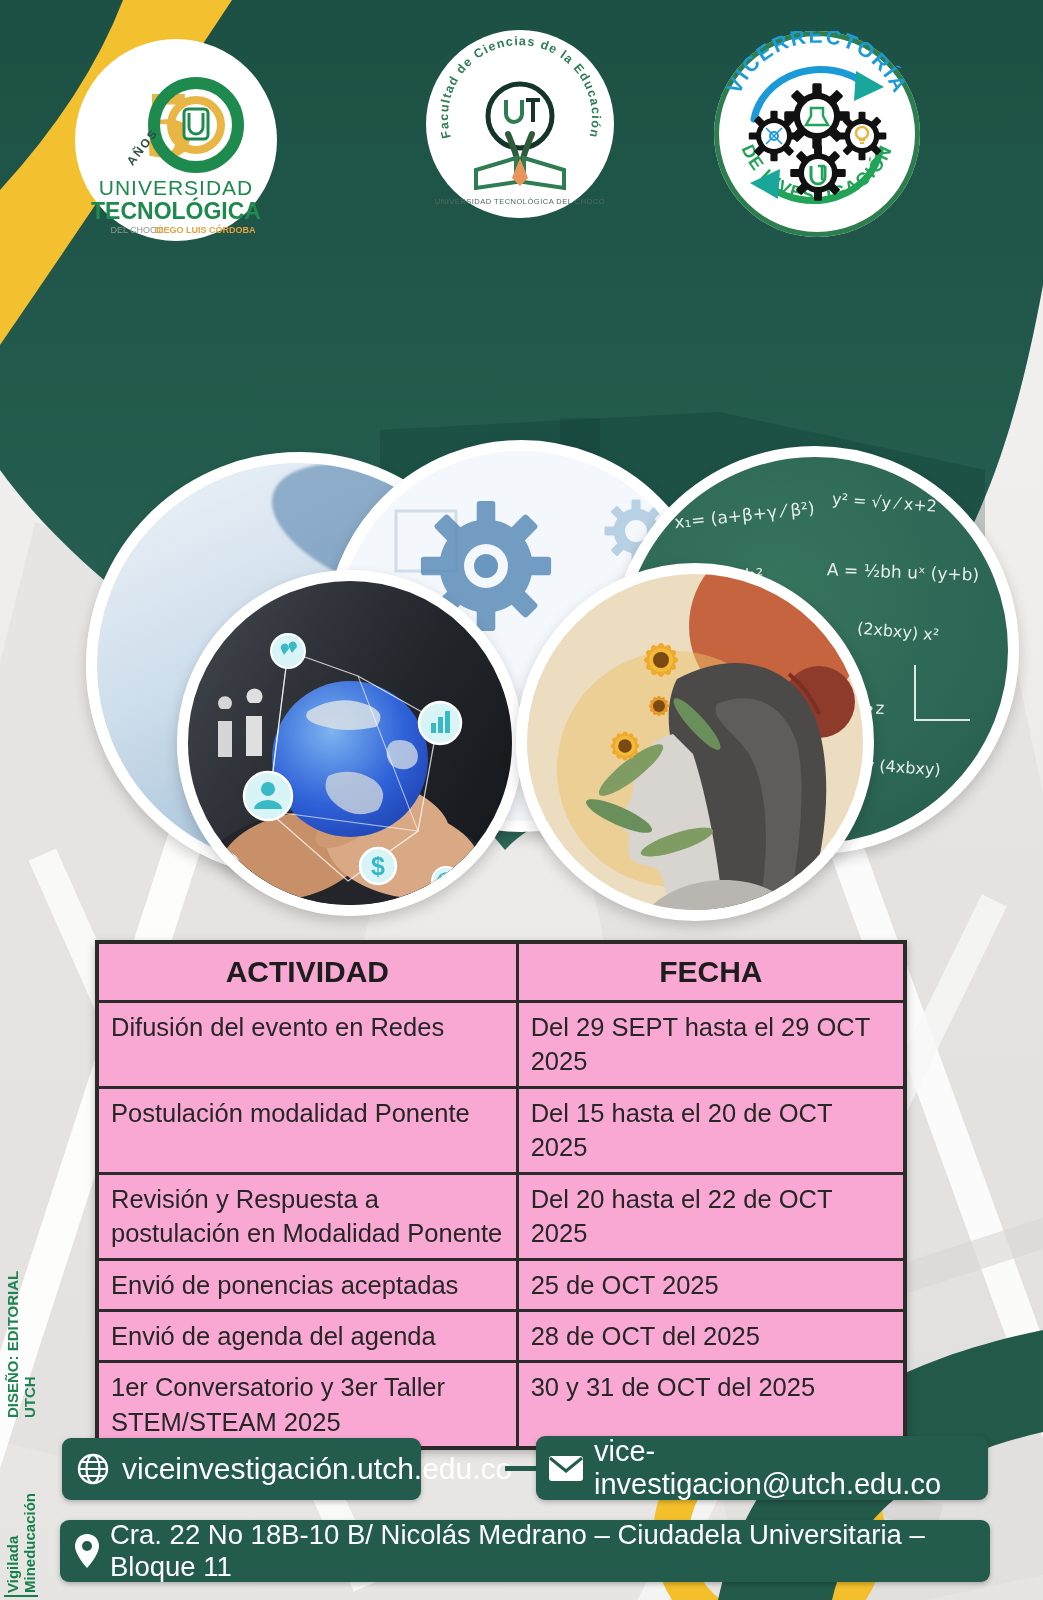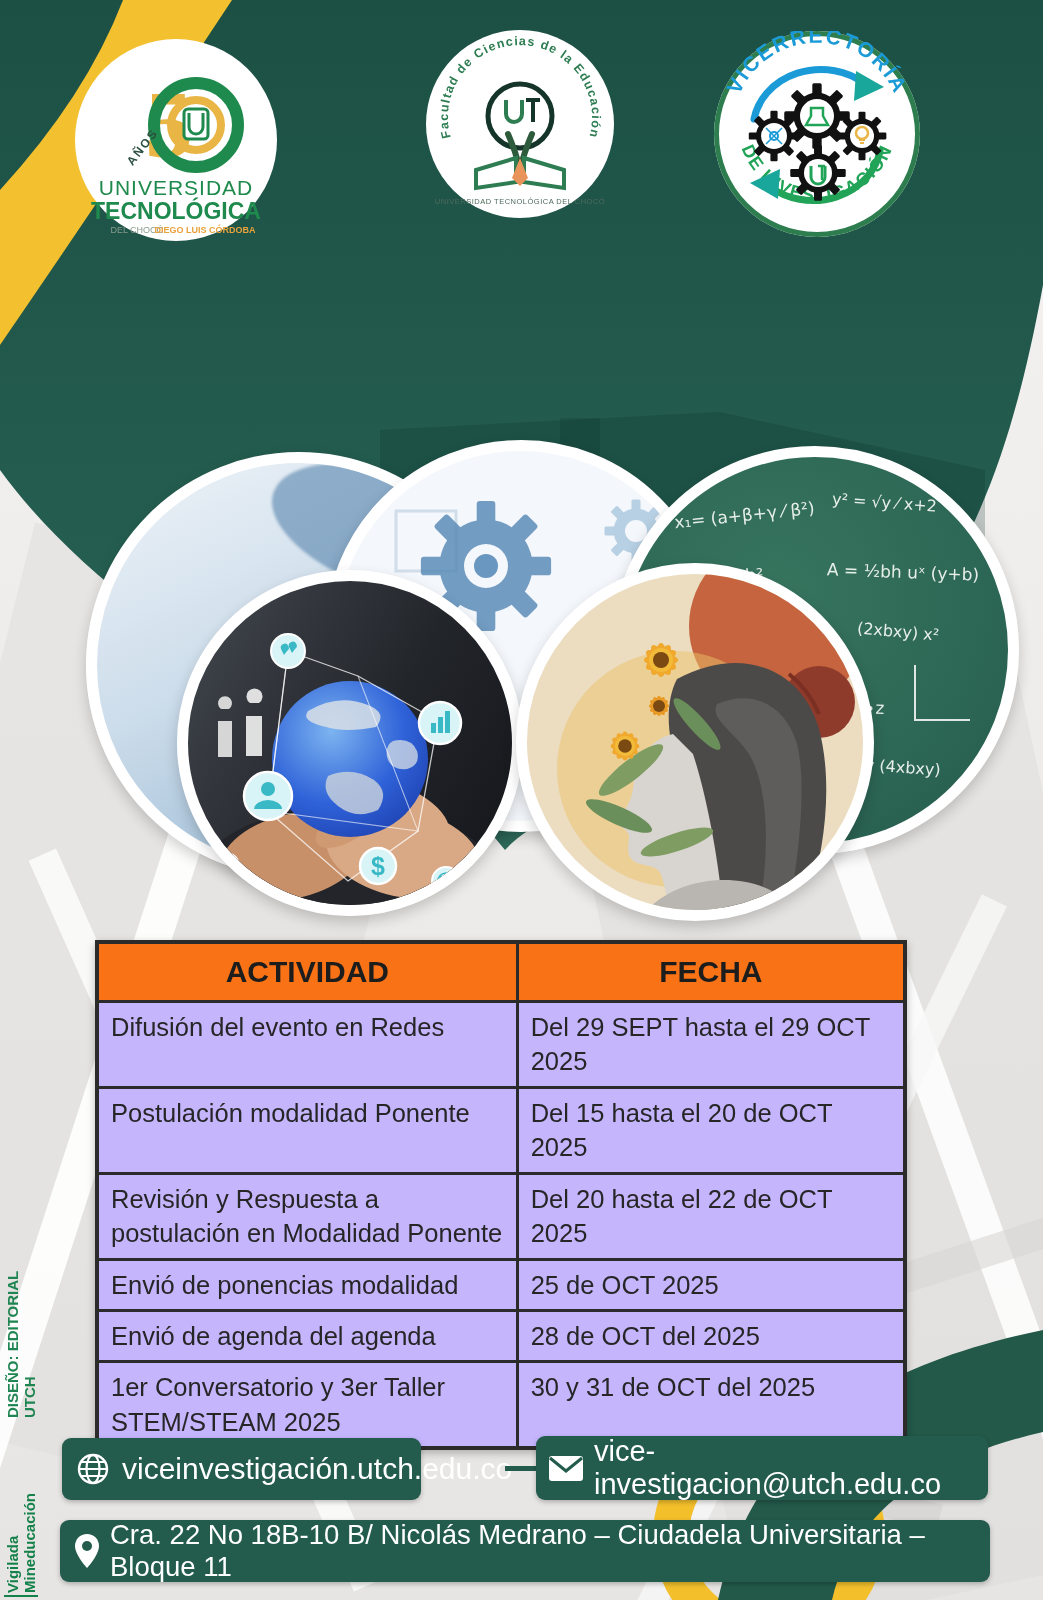--- a/index.html
+++ b/index.html
@@ -60,24 +60,24 @@
     border-left:28px solid transparent; border-right:28px solid transparent;
     border-bottom:3px solid #f2f6f2; opacity:.9;}
   .chalk-axis { position:absolute; left:292px; top:208px; width:56px; height:56px;
     border-left:2px solid #f2f6f2; border-bottom:2px solid #f2f6f2; opacity:.9;}
   
   .sched { position:absolute; left:95px; top:940px; width:812px; z-index:4;
            border-collapse:collapse; background:#d6d6d6;
            box-shadow:0 3px 8px rgba(0,0,0,.25); }
   .sched th, .sched td { border:3px solid #2b2b2b; }
   .sched { border:4px solid #2b2b2b; }
-  .sched th { background:#f97316; color:#1d1d1d; font-size:30px; font-weight:bold;
+  .sched th { background:#f9a8d4; color:#1d1d1d; font-size:30px; font-weight:bold;
               text-align:center; padding:11px 6px; }
   .sched td { color:#262626; font-size:25.5px; padding:7px 12px; vertical-align:top;
-              line-height:1.35; background:#c4b5fd; }
+              line-height:1.35; background:#f9a8d4; }
   .col-a { width:52%; } .col-f { width:48%; }
   
   .side-text { position:absolute; left:4px; top:1225px; height:372px; z-index:2;
     writing-mode:vertical-rl; transform:rotate(180deg);
     color:#14804a; font-size:15px; display:flex; gap:14px; align-items:center;}
   .side-text .vig { font-weight:bold; border-top:2px solid #14804a; padding-top:2px;}
   .side-text .dis { font-weight:bold; opacity:.95;}
   
   .yellow-ring { position:absolute; left:653px; top:1420px; width:232px; height:232px;
     border:36px solid #f3bf2b; border-radius:50%; z-index:1; }
@@ -363,21 +363,21 @@
       </tr>
       <tr>
         <td>Postulación modalidad Ponente</td>
         <td>Del 15 hasta el 20 de OCT 2025</td>
       </tr>
       <tr>
         <td>Revisión y Respuesta a postulación en Modalidad Ponente</td>
         <td>Del 20 hasta el 22 de OCT 2025</td>
       </tr>
       <tr>
-        <td>Envió de ponencias modalidad</td>
+        <td>Envió de ponencias aceptadas</td>
         <td>25 de OCT 2025</td>
       </tr>
       <tr>
         <td>Envió de agenda del agenda</td>
         <td>28 de OCT del 2025</td>
       </tr>
       <tr>
         <td>1er Conversatorio y 3er Taller STEM/STEAM 2025</td>
         <td>30 y 31 de OCT del 2025</td>
       </tr>

